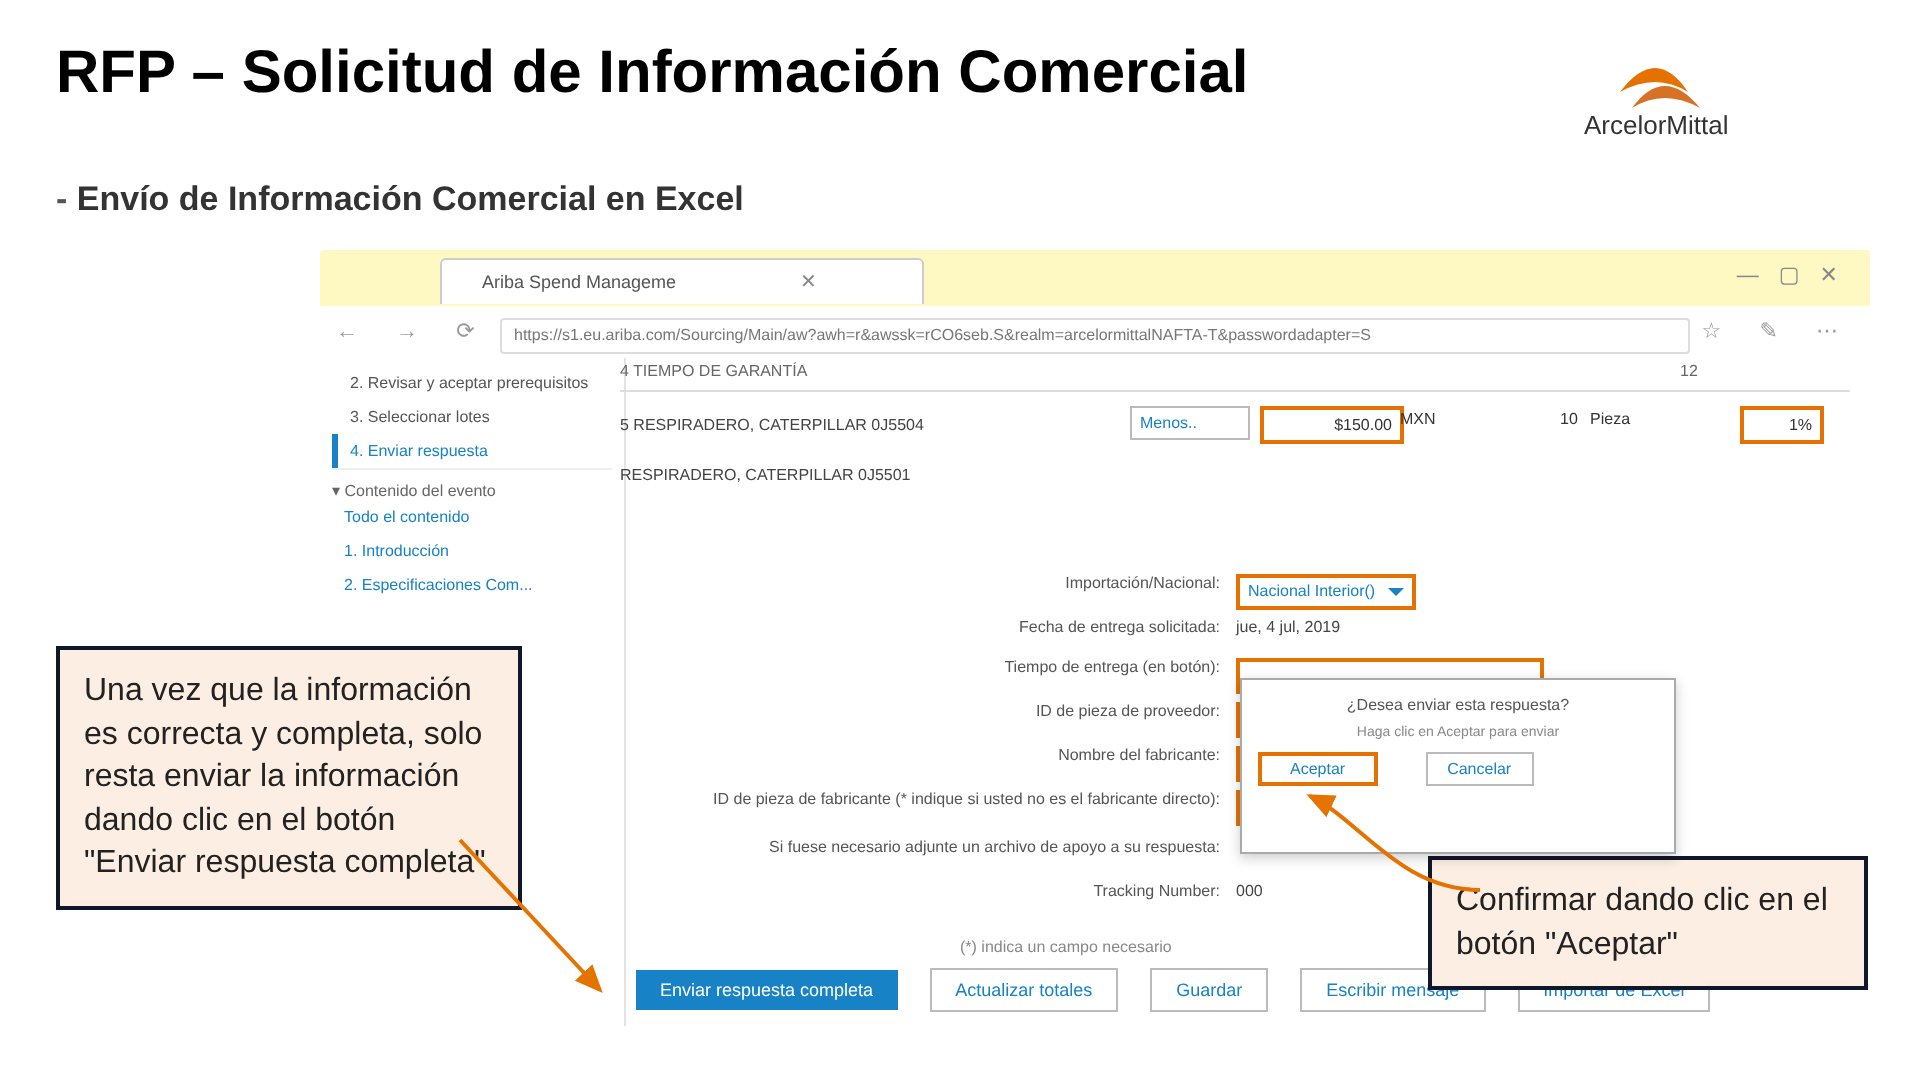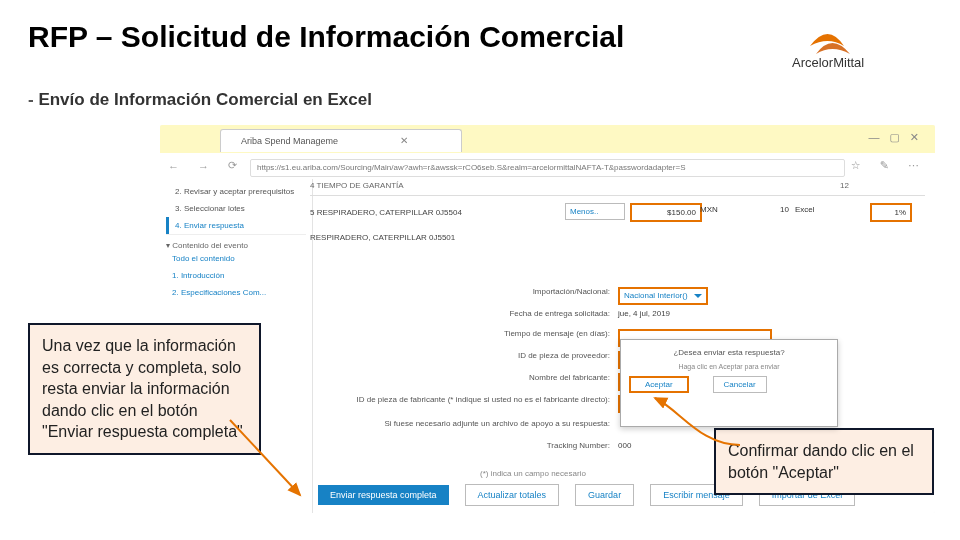--- a/index.html
+++ b/index.html
@@ -97,37 +97,37 @@
       </div>
 
       <div class="main">
         <div class="rowhead"><span>4   TIEMPO DE GARANTÍA</span><span class="qty">12</span></div>
 
         <div class="row" style="top:20px">5  RESPIRADERO, CATERPILLAR 0J5504</div>
         <div class="menosbtn">Menos..</div>
         <div class="pricebox">$150.00</div>
         <span class="ccy">MXN</span>
         <span class="qtyN">10</span>
-        <span class="pieza">Excel</span>
+        <span class="pieza">Pieza</span>
         <div class="pctbox">1%</div>
 
         <div class="desc-block">
           <div style="padding:4px 0">RESPIRADERO, CATERPILLAR 0J5501</div>
         </div>
 
         <div class="form-row" style="top:108px">
             <div class="lbl">Importación/Nacional:</div>
             <div class="val"><span class="selbox">Nacional Interior()</span></div>
           </div>
         <div class="form-row" style="top:130px">
             <div class="lbl">Fecha de entrega solicitada:</div>
             <div class="val">jue, 4 jul, 2019</div>
           </div>
         <div class="form-row" style="top:150px">
-            <div class="lbl">Tiempo de mensaje (en días):</div>
+            <div class="lbl">Tiempo de entrega (en botón):</div>
             <div class="val"><span class="linebox"></span></div>
           </div>
         <div class="form-row" style="top:172px">
             <div class="lbl">ID de pieza de proveedor:</div>
             <div class="val"><span class="linebox"></span></div>
           </div>
         <div class="form-row" style="top:194px">
             <div class="lbl">Nombre del fabricante:</div>
             <div class="val"><span class="linebox"></span></div>
           </div>

